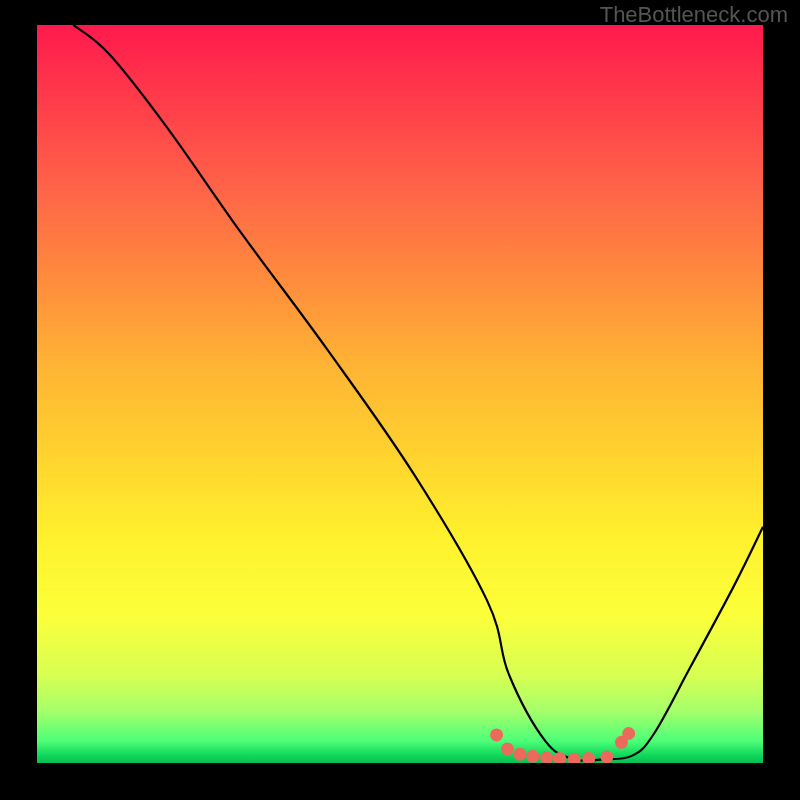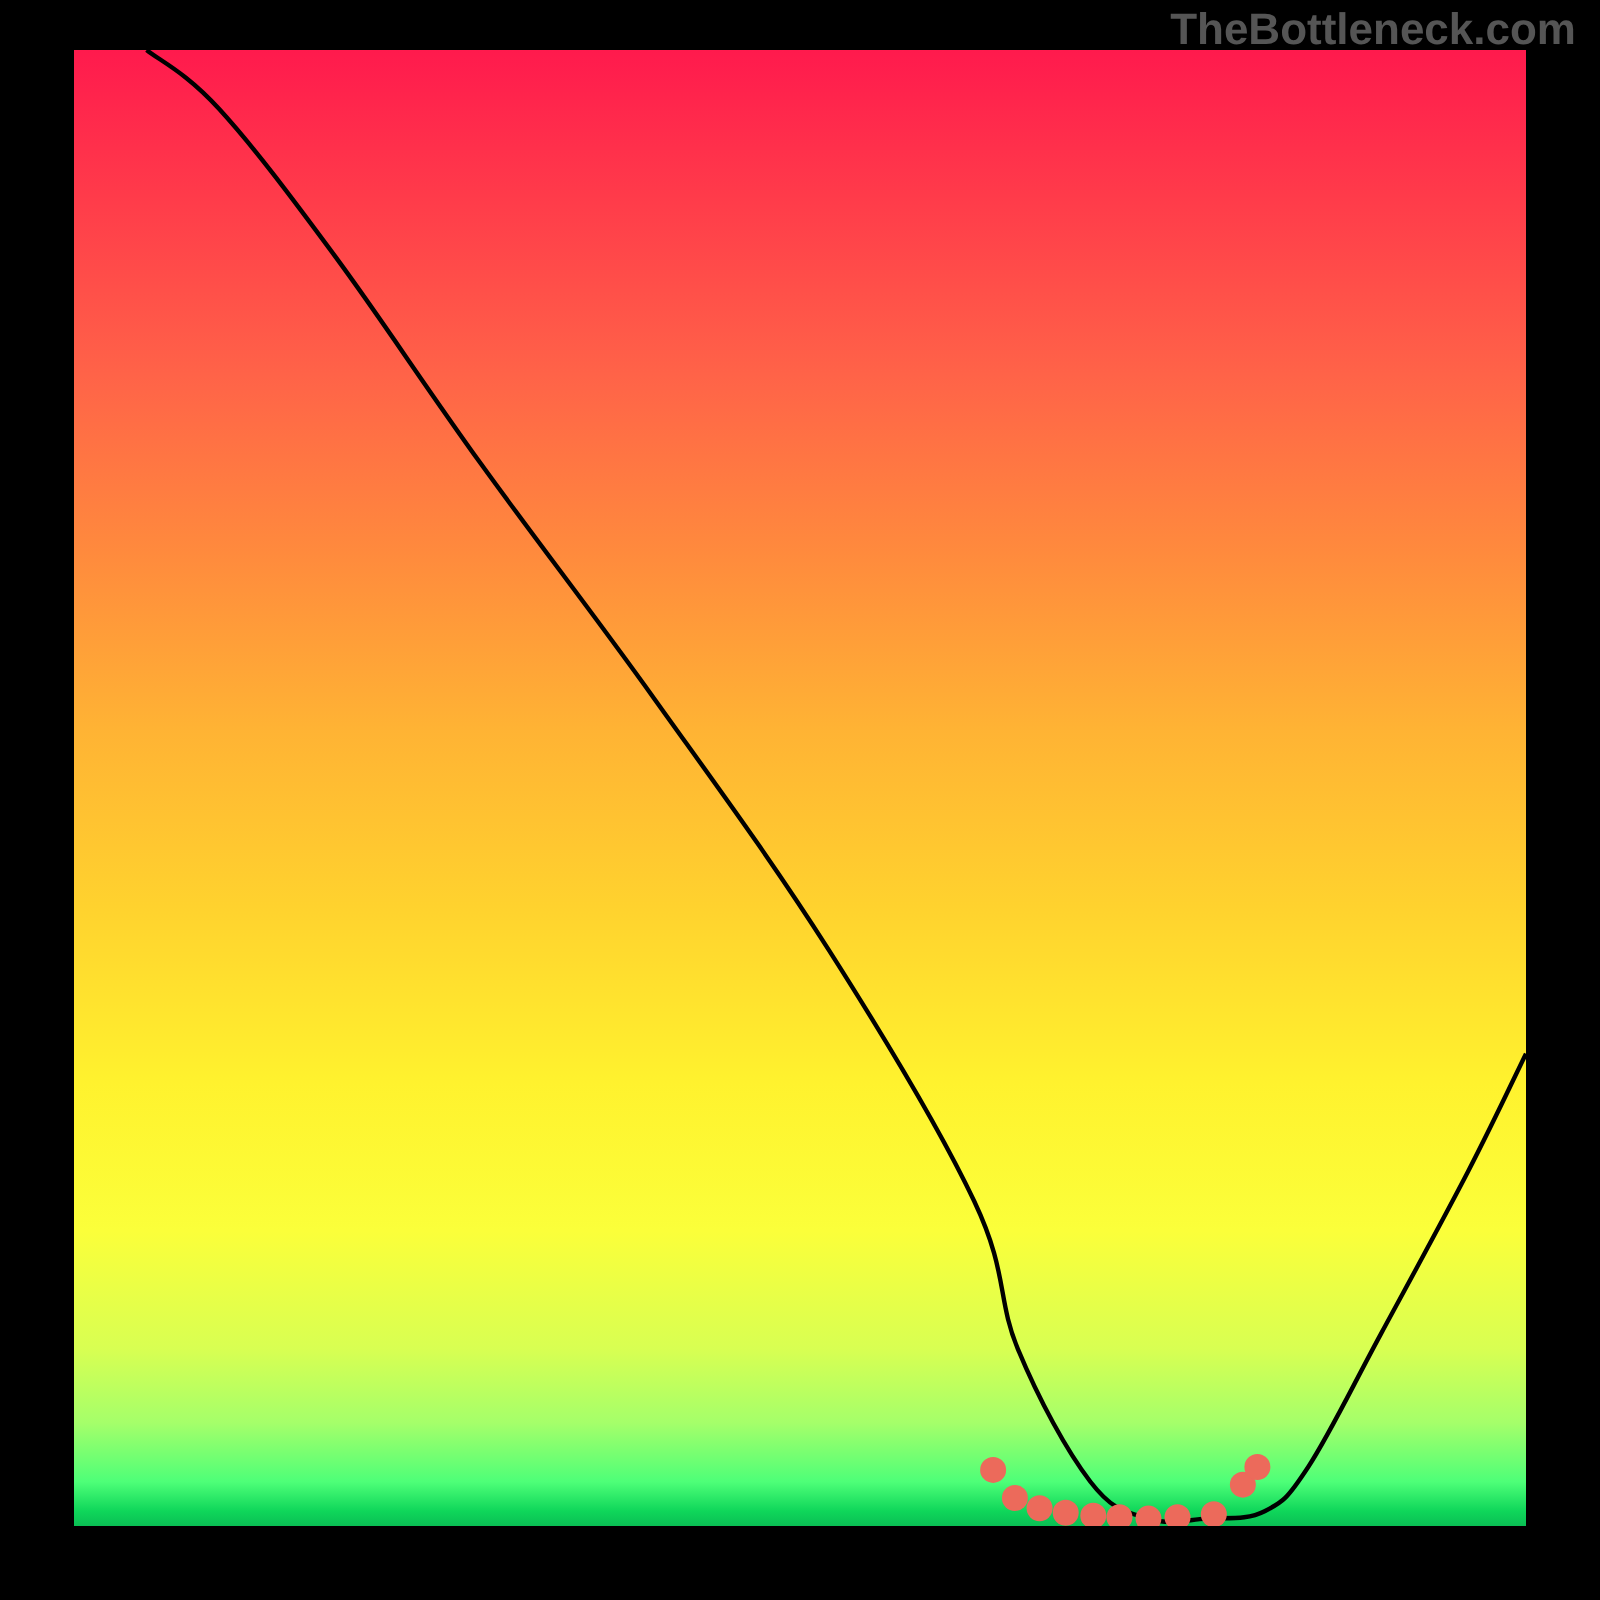--- a/index.html
+++ b/index.html
@@ -10,21 +10,21 @@
     position: relative;
     font-family: Arial, sans-serif;
     overflow: hidden;
   }
   .watermark {
     position: absolute;
     top: 2px;
     right: 12px;
     color: #555;
     font-size: 22px;
-    font-weight: bold;
+    font-weight: normal;
     z-index: 10;
   }
   .plot-area {
     position: absolute;
     left: 37px;
     top: 25px;
     width: 726px;
     height: 738px;
   }
   .gradient-bg {

